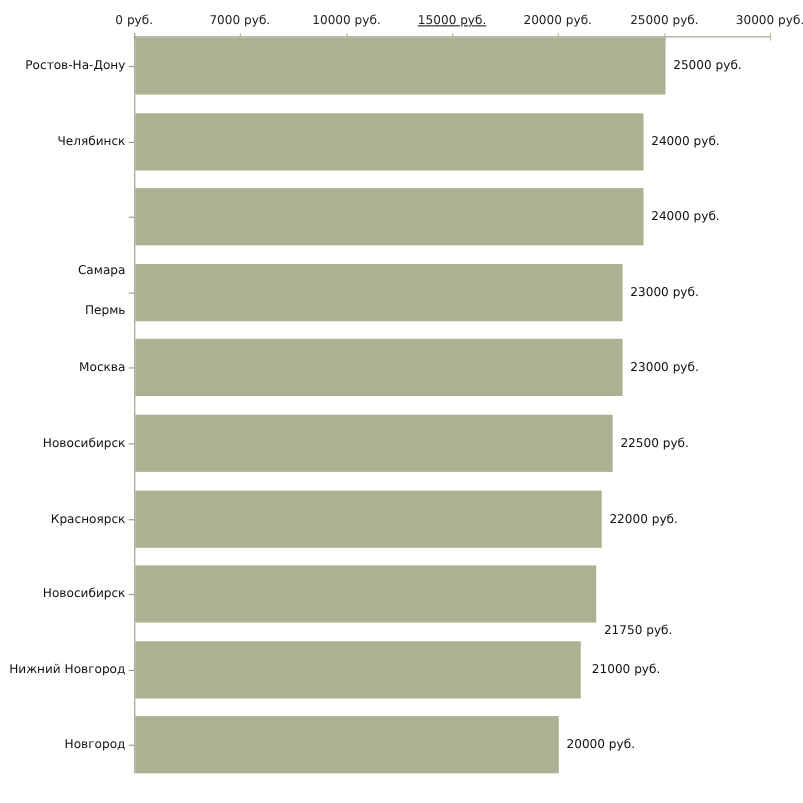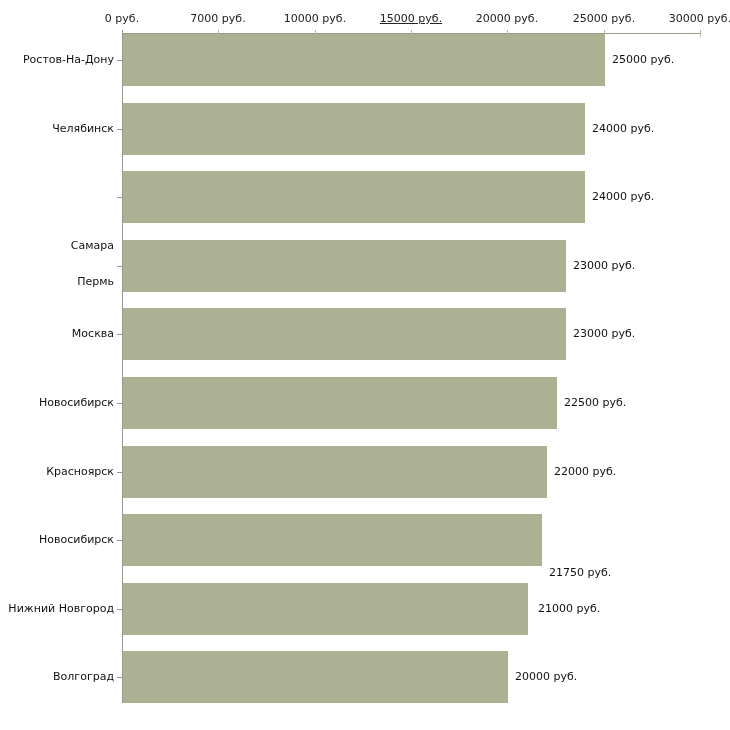--- a/index.html
+++ b/index.html
@@ -119,21 +119,21 @@
   <div id="cat-labels">
       <div class="cat-label" style="top: 60px;">Ростов-На-Дону</div>
       <div class="cat-label" style="top: 128.6px;">Челябинск</div>
       <div class="cat-label" style="top: 214px; margin-top: 32px;">Самара</div>
       <div class="cat-label" style="top: 282px;">Пермь</div>
       <div class="cat-label" style="top: 334.4px; padding-left: 42px;">Москва</div>
       <div class="cat-label" style="top: 403px;">Новосибирск</div>
       <div class="cat-label" style="top: 471.6px;">Красноярск</div>
       <div class="cat-label" style="top: 540.2px;">Новосибирск</div>
       <div class="cat-label" style="top: 608.8px;">Нижний Новгород</div>
-      <div class="cat-label" style="top: 677.4px;">Волгоград</div>
+      <div class="cat-label" style="top: 677.4px;">Новгород</div>
     </div>
 
   <div id="bars">
       <div class="bar" title="Ростов-На-Дону" style="top: 34px; height: 52px; width: 482px; background: rgb(171, 177, 146);"></div>
       <div class="bar-value" style="left: 612px; top: 60px;">25000 руб.</div>
       <div class="bar" title="Челябинск" style="top: 102.6px; height: 52px; width: 462px; background: rgb(171, 177, 146);"></div>
       <div class="bar-value" style="left: 592px; top: 128.6px;">24000 руб.</div>
       <div class="bar" title="Самара" style="top: 171.2px; height: 52px; width: 462px; background: rgb(171, 177, 146);"></div>
       <div class="bar-value" style="left: 592px; top: 197.2px;">24000 руб.</div>
       <div class="bar" title="Пермь" style="top: 239.8px; height: 52px; width: 443px; background: rgb(171, 177, 146);"></div>

